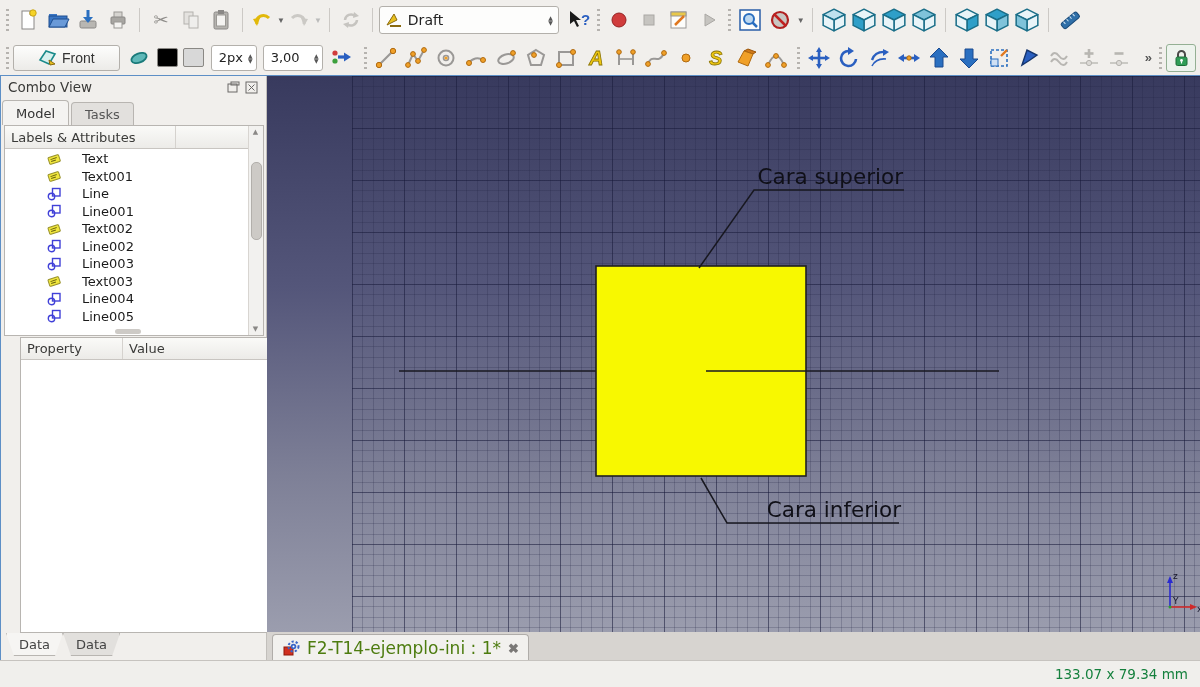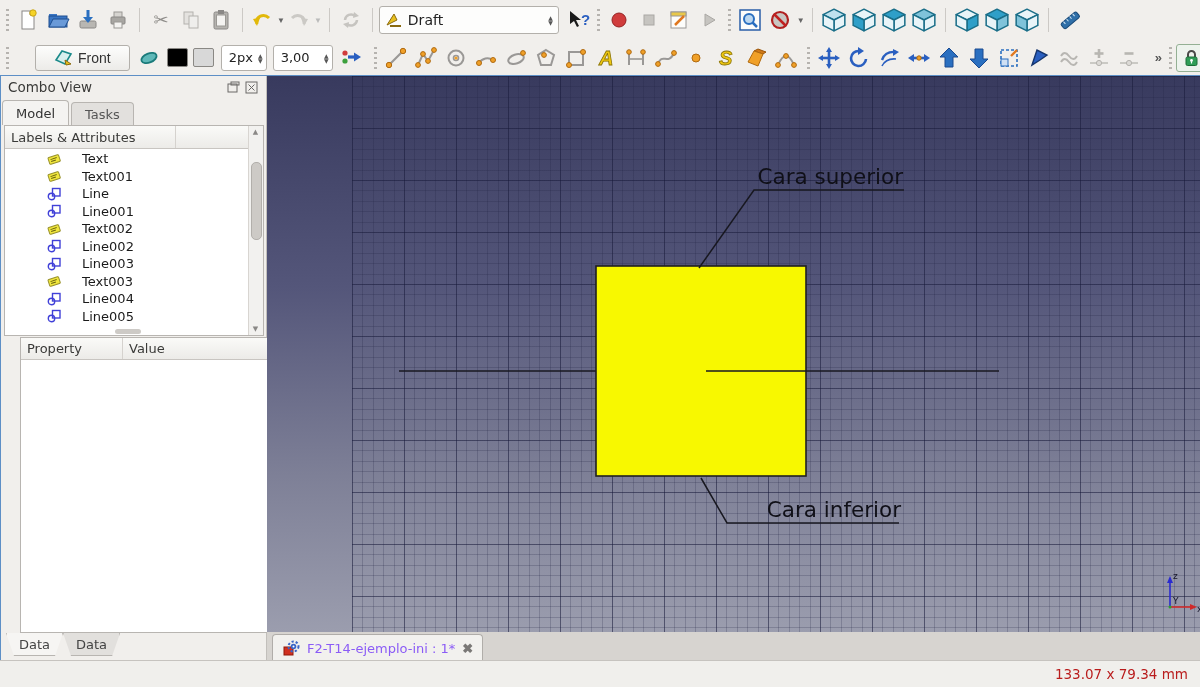--- a/index.html
+++ b/index.html
@@ -12,21 +12,21 @@
   .tb svg{display:block;}
   .tbw{width:auto;padding:0 1px;}
   .sep{width:1px;height:24px;background:#ccc9c5;margin:0 6px;flex:0 0 auto;}
   .grip{width:3px;height:22px;margin:0 4px;flex:0 0 auto;background:repeating-linear-gradient(to bottom,#b6b3af 0 2px,transparent 2px 5px);}
   .dd{font-size:8px;color:#666;margin-left:1px;}
   .dd.dis{color:#bbb;}
   .combo{height:26px;border:1px solid #b3b0ab;border-radius:3px;background:#fdfdfc;display:flex;align-items:center;padding:0 5px;gap:5px;width:168px;flex:0 0 auto;}
   .combo .lbl{flex:1;font-size:14px;color:#222;}
   .spincol{display:flex;flex-direction:column;line-height:5px;}
   .spincol span{font-size:6px;color:#555;}
-  .btn{height:26px;border:1px solid #b3b0ab;border-radius:3px;background:linear-gradient(#fdfdfc,#ecebe8);display:flex;align-items:center;gap:5px;padding:0 18px;font-size:14px;color:#333;flex:0 0 auto;margin-left:22px;}
+  .btn{height:26px;border:1px solid #b3b0ab;border-radius:3px;background:linear-gradient(#fdfdfc,#ecebe8);display:flex;align-items:center;gap:5px;padding:0 24px;font-size:14px;color:#333;flex:0 0 auto;}
   .spin{height:24px;border:1px solid #b3b0ab;border-radius:3px;background:#fff;display:flex;align-items:center;padding:0 3px 0 7px;font-size:13px;color:#222;flex:0 0 auto;}
   .swatch{width:21px;height:19px;border:1px solid #8a8884;border-radius:2px;padding:0;flex:0 0 auto;}
   .chev{font-weight:bold;color:#555;font-size:13px;background:none;border:none;flex:0 0 auto;padding:0 3px;}
   .lockbtn{border:1px solid #94b094;background:#edf3ed;border-radius:3px;width:30px;height:28px;display:flex;align-items:center;justify-content:center;flex:0 0 auto;padding:0;}
   .edge-strip{position:absolute;top:0;left:850px;width:350px;height:3px;background:#24535e;}
   .focusline{position:absolute;top:75px;left:0;width:1200px;height:1px;background:#5d8fc6;z-index:5;}
   .leftedge{position:absolute;top:76px;left:0;width:1px;height:584px;background:#5d8fc6;z-index:5;}
   
   .cf{stroke:#1a6e88;stroke-width:1.4;stroke-linejoin:round;}
   .cft{fill:var(--t,#e8f4f8);} .cfr{fill:var(--r,#e8f4f8);} .cfl{fill:var(--l,#e8f4f8);}
@@ -61,24 +61,24 @@
      repeating-linear-gradient(to right,rgba(24,26,58,.45) 0 1px,transparent 1px 52px),
      repeating-linear-gradient(to bottom,rgba(24,26,58,.45) 0 1px,transparent 1px 52px),
      repeating-linear-gradient(to right,rgba(30,32,64,.22) 0 1px,transparent 1px 10.4px),
      repeating-linear-gradient(to bottom,rgba(30,32,64,.22) 0 1px,transparent 1px 10.4px);}
   #vpsvg{position:absolute;inset:0;}
   .ann{fill:#101018;font-size:21.5px;font-family:"DejaVu Sans",sans-serif;}
   .axl{fill:#15152a;font-size:9px;font-family:"DejaVu Sans",sans-serif;}
   
   #tabrow{position:absolute;left:267px;top:632px;width:933px;height:28px;background:#d7d4d0;border-bottom:1px solid #c2bfbb;}
   .doctab{position:absolute;left:5px;top:2px;height:26px;background:#f2f1ee;border:1px solid #b0ada9;border-bottom:none;border-radius:4px 4px 0 0;display:flex;align-items:center;gap:7px;padding:0 9px;}
-  .doctab .dlabel{font-size:13px;color:#8b5cf6;}
+  .doctab .dlabel{font-size:17px;color:#4d7c0f;}
   .doctab .dclose{background:none;border:none;color:#7a7876;font-weight:bold;font-size:13px;padding:0;}
   #statusbar{position:absolute;left:0;top:660px;width:1200px;height:27px;background:#f0efec;border-top:1px solid #c6c3bf;display:flex;align-items:center;justify-content:flex-end;padding-right:12px;box-sizing:border-box;}
-  #statusbar .dim{font-size:13.5px;color:#b91c1c;}
+  #statusbar .dim{font-size:13.5px;color:#15803d;}
 </style>
 </head>
 <body>
 
 <div class="app">
 
   <svg width="0" height="0" style="position:absolute">
     <defs>
       <symbol id="cube" viewBox="0 0 24 22">
         <polygon class="cf cft" points="12,1 22,6 12,11 2,6"></polygon>

